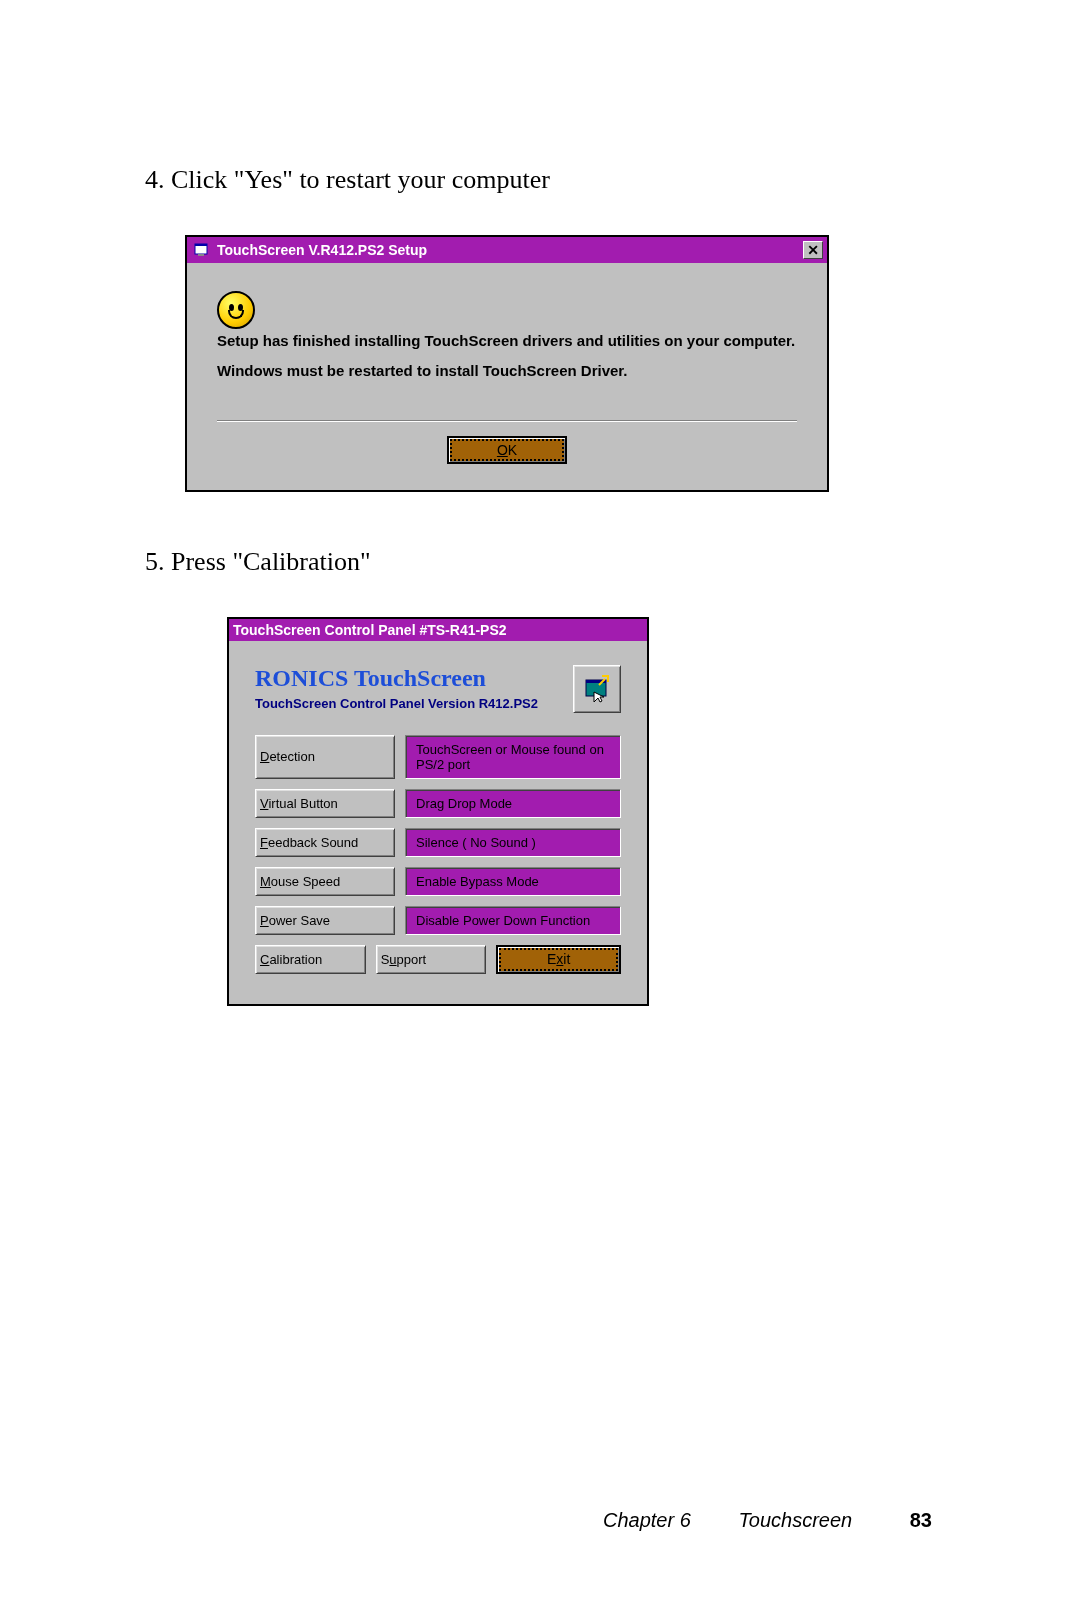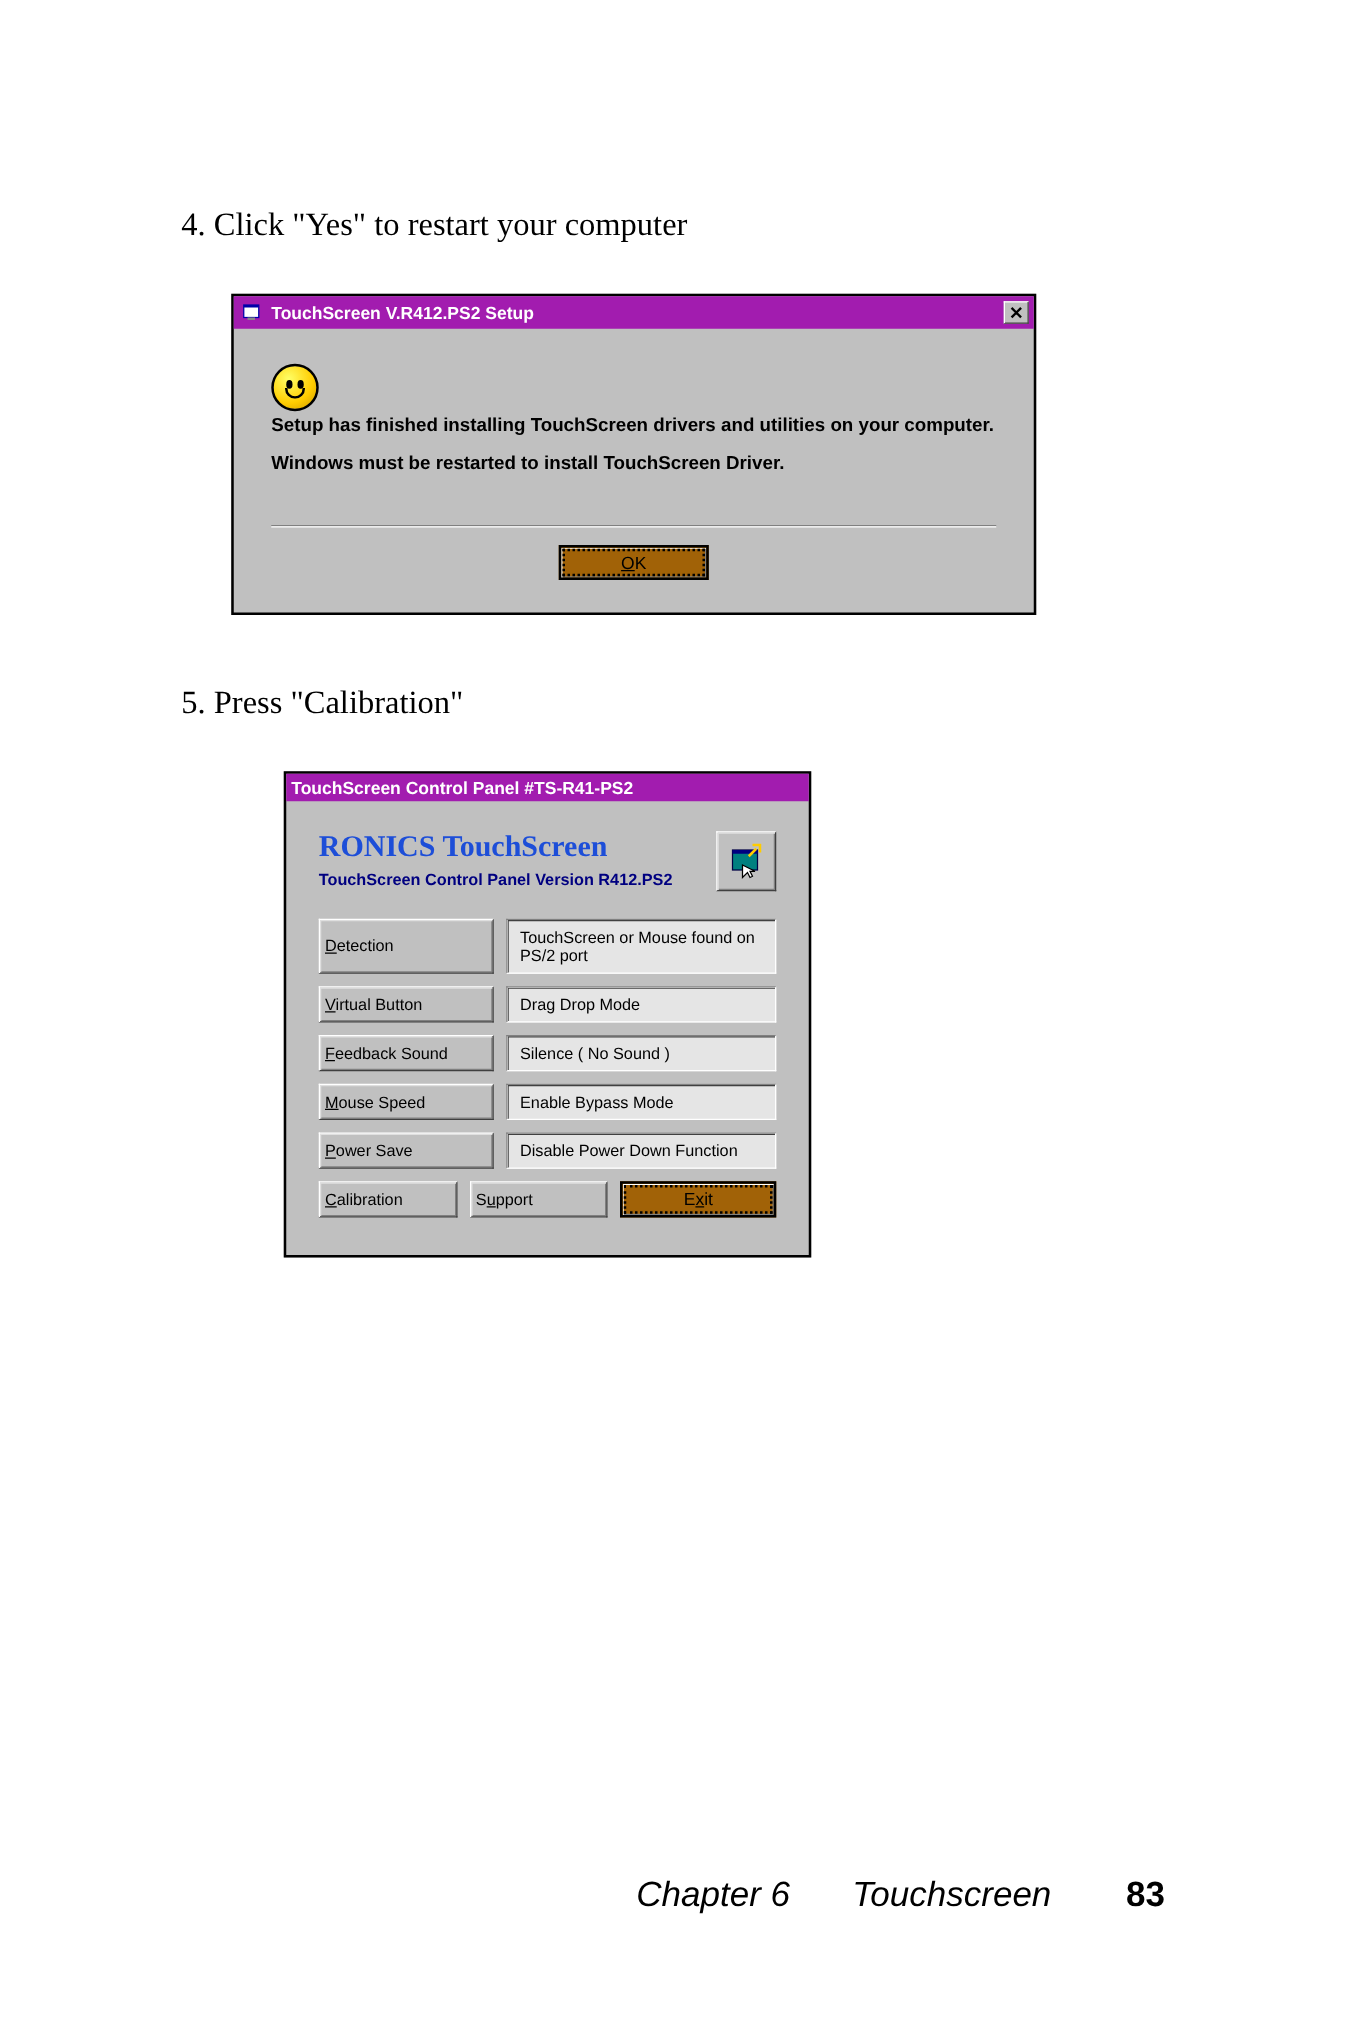--- a/index.html
+++ b/index.html
@@ -171,21 +171,21 @@
     border-right-color: #404040;
     border-bottom-color: #404040;
     box-shadow: inset 1px 1px 0 #dfdfdf, inset -1px -1px 0 #808080;
     font-size: 13px;
     text-align: left;
     cursor: pointer;
   }
   .opt-val {
     flex: 1;
     padding: 6px 10px;
-    background: #e5e5e5;
+    background: #a21caf;
     border: 1px solid #808080;
     border-right-color: #fff;
     border-bottom-color: #fff;
     box-shadow: inset 1px 1px 0 #404040;
     font-size: 13px;
   }
   .row3 {
     display: flex;
     gap: 10px;
     margin-top: 4px;
@@ -193,21 +193,21 @@
   .row3 .opt-btn { flex: 1; width: auto; }
   .row3 .focus-btn { flex: 1; width: auto; }
 
   .footer {
     position: absolute;
     left: 0; bottom: 86px;
     width: 100%;
     text-align: right;
     padding-right: 148px;
     font-family: Arial, sans-serif;
-    font-size: 28px;
+    font-size: 20px;
     color: #000;
   }
   .footer .chap { font-style: italic; margin-right: 42px; }
   .footer .title { font-style: italic; margin-right: 52px; }
   .footer .pg { font-weight: bold; }
 </style>
 </head>
 <body>
 
 <div class="page">

